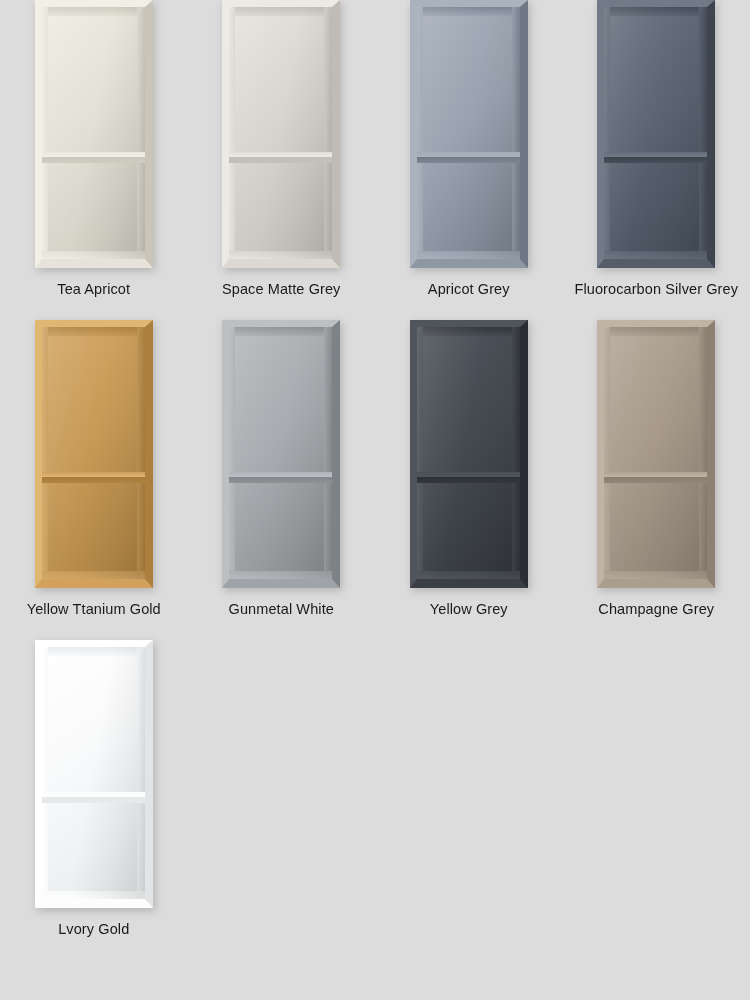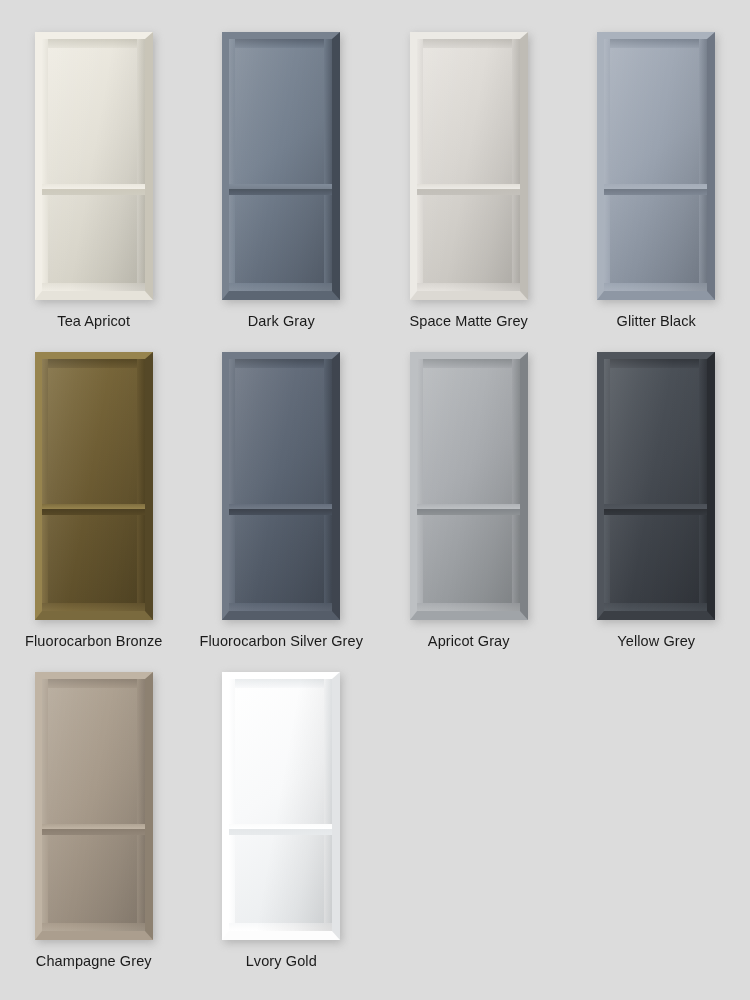--- a/index.html
+++ b/index.html
@@ -23,21 +23,20 @@
 
   .grid {
     position: absolute;
     left: 0;
     top: 0;
     width: 750px;
     height: 1000px;
     display: grid;
     grid-template-columns: repeat(4, 1fr);
     grid-template-rows: 320px 320px 330px;
-    padding-top: 32px;
     box-sizing: border-box;
   }
 
   .cell {
     position: relative;
     display: flex;
     flex-direction: column;
     align-items: center;
   }
 
@@ -150,37 +149,20 @@
             <div class="divider" style="top: 145px;">
               <div class="shelf-top" style="background: linear-gradient(rgb(234, 231, 222), rgb(242, 239, 231));"></div>
               <div class="shelf-under" style="background: linear-gradient(rgb(205, 201, 188), rgb(207, 204, 192));"></div>
             </div>
           </div>
         </div>
         <div class="label">Tea Apricot</div>
       </div>
       <div class="cell">
         <div class="swatch">
-          <div class="frame" style="border-color: rgb(120, 130, 143) rgb(67, 75, 86) rgb(92, 102, 115) rgb(120, 130, 143); background: rgb(116, 128, 143);">
-            <div class="cavity" style="background: linear-gradient(145deg, rgb(127, 138, 152) 0%, rgb(116, 128, 143) 45%, rgb(90, 100, 114) 100%);">
-              <div class="inset-top" style="background: linear-gradient(rgb(90, 100, 114), rgb(116, 128, 143));"></div>
-              <div class="inset-left" style="background: linear-gradient(90deg, rgb(127, 138, 152), rgb(116, 128, 143));"></div>
-              <div class="inset-right" style="background: linear-gradient(90deg, rgb(116, 128, 143), rgb(90, 100, 114));"></div>
-              <div class="inset-bottom" style="background: linear-gradient(rgb(116, 128, 143), rgb(127, 138, 152));"></div>
-            </div>
-            <div class="divider" style="top: 145px;">
-              <div class="shelf-top" style="background: linear-gradient(rgb(128, 139, 153), rgb(120, 130, 143));"></div>
-              <div class="shelf-under" style="background: linear-gradient(rgb(77, 86, 97), rgb(90, 100, 114));"></div>
-            </div>
-          </div>
-        </div>
-        <div class="label">Dark Gray</div>
-      </div>
-      <div class="cell">
-        <div class="swatch">
           <div class="frame" style="border-color: rgb(236, 234, 229) rgb(191, 188, 181) rgb(220, 217, 211) rgb(236, 234, 229); background: rgb(216, 213, 208);">
             <div class="cavity" style="background: linear-gradient(145deg, rgb(230, 227, 222) 0%, rgb(216, 213, 208) 45%, rgb(196, 193, 187) 100%);">
               <div class="inset-top" style="background: linear-gradient(rgb(196, 193, 187), rgb(216, 213, 208));"></div>
               <div class="inset-left" style="background: linear-gradient(90deg, rgb(230, 227, 222), rgb(216, 213, 208));"></div>
               <div class="inset-right" style="background: linear-gradient(90deg, rgb(216, 213, 208), rgb(196, 193, 187));"></div>
               <div class="inset-bottom" style="background: linear-gradient(rgb(216, 213, 208), rgb(230, 227, 222));"></div>
             </div>
             <div class="divider" style="top: 145px;">
               <div class="shelf-top" style="background: linear-gradient(rgb(226, 223, 217), rgb(236, 234, 229));"></div>
               <div class="shelf-under" style="background: linear-gradient(rgb(194, 191, 184), rgb(196, 193, 187));"></div>
@@ -197,72 +179,72 @@
               <div class="inset-left" style="background: linear-gradient(90deg, rgb(166, 174, 186), rgb(154, 163, 176));"></div>
               <div class="inset-right" style="background: linear-gradient(90deg, rgb(154, 163, 176), rgb(126, 135, 148));"></div>
               <div class="inset-bottom" style="background: linear-gradient(rgb(154, 163, 176), rgb(166, 174, 186));"></div>
             </div>
             <div class="divider" style="top: 145px;">
               <div class="shelf-top" style="background: linear-gradient(rgb(164, 172, 184), rgb(170, 178, 189));"></div>
               <div class="shelf-under" style="background: linear-gradient(rgb(113, 121, 133), rgb(126, 135, 148));"></div>
             </div>
           </div>
         </div>
-        <div class="label">Glitter Black</div>
-      </div>
-      <div class="cell">
-        <div class="swatch">
-          <div class="frame" style="border-color: rgb(151, 132, 78) rgb(85, 72, 39) rgb(122, 106, 62) rgb(151, 132, 78); background: rgb(109, 92, 51);">
-            <div class="cavity" style="background: linear-gradient(145deg, rgb(125, 107, 61) 0%, rgb(109, 92, 51) 45%, rgb(87, 73, 38) 100%);">
-              <div class="inset-top" style="background: linear-gradient(rgb(87, 73, 38), rgb(109, 92, 51));"></div>
-              <div class="inset-left" style="background: linear-gradient(90deg, rgb(125, 107, 61), rgb(109, 92, 51));"></div>
-              <div class="inset-right" style="background: linear-gradient(90deg, rgb(109, 92, 51), rgb(87, 73, 38));"></div>
-              <div class="inset-bottom" style="background: linear-gradient(rgb(109, 92, 51), rgb(125, 107, 61));"></div>
-            </div>
-            <div class="divider" style="top: 145px;">
-              <div class="shelf-top" style="background: linear-gradient(rgb(127, 110, 63), rgb(151, 132, 78));"></div>
-              <div class="shelf-under" style="background: linear-gradient(rgb(76, 64, 34), rgb(87, 73, 38));"></div>
-            </div>
-          </div>
-        </div>
-        <div class="label">Fluorocarbon Bronze</div>
+        <div class="label">Apricot Grey</div>
       </div>
       <div class="cell">
         <div class="swatch">
           <div class="frame" style="border-color: rgb(113, 122, 135) rgb(63, 69, 79) rgb(85, 93, 105) rgb(113, 122, 135); background: rgb(91, 101, 115);">
             <div class="cavity" style="background: linear-gradient(145deg, rgb(104, 113, 127) 0%, rgb(91, 101, 115) 45%, rgb(71, 79, 91) 100%);">
               <div class="inset-top" style="background: linear-gradient(rgb(71, 79, 91), rgb(91, 101, 115));"></div>
               <div class="inset-left" style="background: linear-gradient(90deg, rgb(104, 113, 127), rgb(91, 101, 115));"></div>
               <div class="inset-right" style="background: linear-gradient(90deg, rgb(91, 101, 115), rgb(71, 79, 91));"></div>
               <div class="inset-bottom" style="background: linear-gradient(rgb(91, 101, 115), rgb(104, 113, 127));"></div>
             </div>
             <div class="divider" style="top: 145px;">
               <div class="shelf-top" style="background: linear-gradient(rgb(101, 110, 124), rgb(113, 122, 135));"></div>
               <div class="shelf-under" style="background: linear-gradient(rgb(61, 67, 77), rgb(71, 79, 91));"></div>
             </div>
           </div>
         </div>
         <div class="label">Fluorocarbon Silver Grey</div>
       </div>
       <div class="cell">
         <div class="swatch">
+          <div class="frame" style="border-color: rgb(224, 182, 115) rgb(172, 127, 62) rgb(210, 162, 92) rgb(224, 182, 115); background: rgb(200, 154, 86);">
+            <div class="cavity" style="background: linear-gradient(145deg, rgb(211, 166, 100) 0%, rgb(200, 154, 86) 45%, rgb(176, 132, 67) 100%);">
+              <div class="inset-top" style="background: linear-gradient(rgb(176, 132, 67), rgb(200, 154, 86));"></div>
+              <div class="inset-left" style="background: linear-gradient(90deg, rgb(211, 166, 100), rgb(200, 154, 86));"></div>
+              <div class="inset-right" style="background: linear-gradient(90deg, rgb(200, 154, 86), rgb(176, 132, 67));"></div>
+              <div class="inset-bottom" style="background: linear-gradient(rgb(200, 154, 86), rgb(211, 166, 100));"></div>
+            </div>
+            <div class="divider" style="top: 145px;">
+              <div class="shelf-top" style="background: linear-gradient(rgb(207, 159, 92), rgb(224, 182, 115));"></div>
+              <div class="shelf-under" style="background: linear-gradient(rgb(168, 123, 60), rgb(176, 132, 67));"></div>
+            </div>
+          </div>
+        </div>
+        <div class="label">Yellow Ttanium Gold</div>
+      </div>
+      <div class="cell">
+        <div class="swatch">
           <div class="frame" style="border-color: rgb(189, 192, 195) rgb(126, 130, 134) rgb(160, 164, 168) rgb(189, 192, 195); background: rgb(168, 171, 175);">
             <div class="cavity" style="background: linear-gradient(145deg, rgb(181, 184, 187) 0%, rgb(168, 171, 175) 45%, rgb(142, 146, 149) 100%);">
               <div class="inset-top" style="background: linear-gradient(rgb(142, 146, 149), rgb(168, 171, 175));"></div>
               <div class="inset-left" style="background: linear-gradient(90deg, rgb(181, 184, 187), rgb(168, 171, 175));"></div>
               <div class="inset-right" style="background: linear-gradient(90deg, rgb(168, 171, 175), rgb(142, 146, 149));"></div>
               <div class="inset-bottom" style="background: linear-gradient(rgb(168, 171, 175), rgb(181, 184, 187));"></div>
             </div>
             <div class="divider" style="top: 145px;">
               <div class="shelf-top" style="background: linear-gradient(rgb(176, 179, 183), rgb(189, 192, 195));"></div>
               <div class="shelf-under" style="background: linear-gradient(rgb(130, 134, 138), rgb(142, 146, 149));"></div>
             </div>
           </div>
         </div>
-        <div class="label">Apricot Gray</div>
+        <div class="label">Gunmetal White</div>
       </div>
       <div class="cell">
         <div class="swatch">
           <div class="frame" style="border-color: rgb(80, 85, 92) rgb(42, 45, 50) rgb(59, 63, 69) rgb(80, 85, 92); background: rgb(69, 74, 81);">
             <div class="cavity" style="background: linear-gradient(145deg, rgb(78, 84, 91) 0%, rgb(69, 74, 81) 45%, rgb(52, 56, 62) 100%);">
               <div class="inset-top" style="background: linear-gradient(rgb(52, 56, 62), rgb(69, 74, 81));"></div>
               <div class="inset-left" style="background: linear-gradient(90deg, rgb(78, 84, 91), rgb(69, 74, 81));"></div>
               <div class="inset-right" style="background: linear-gradient(90deg, rgb(69, 74, 81), rgb(52, 56, 62));"></div>
               <div class="inset-bottom" style="background: linear-gradient(rgb(69, 74, 81), rgb(78, 84, 91));"></div>
             </div>

